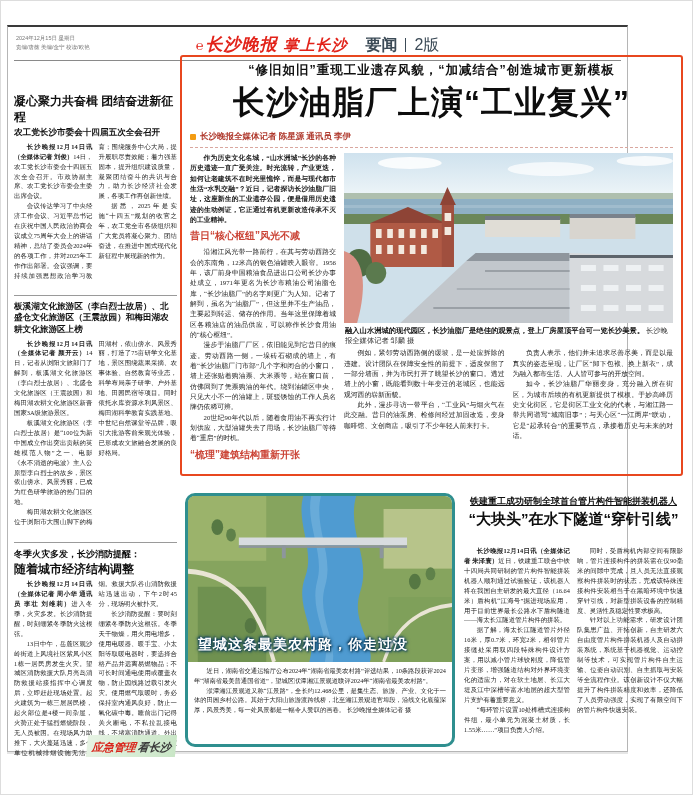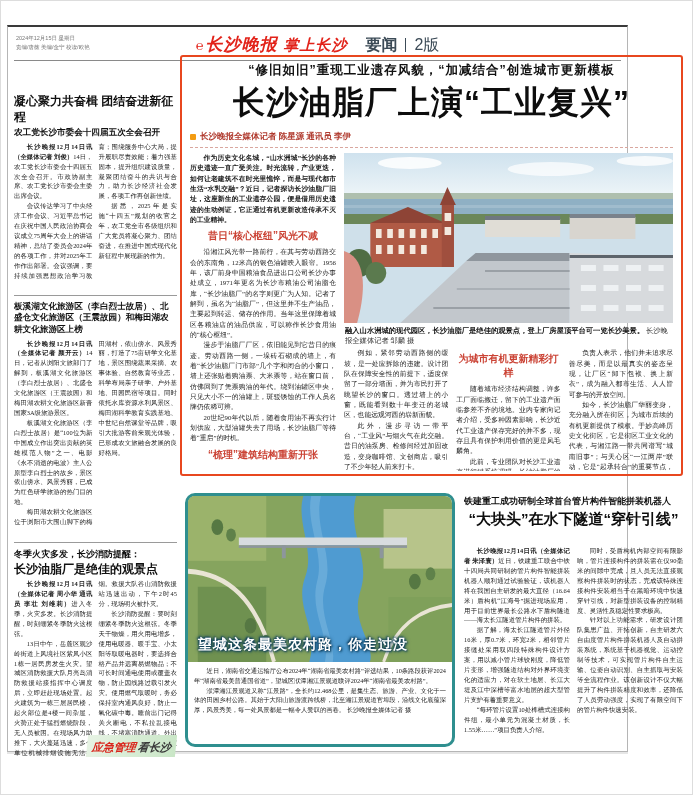--- a/index.html
+++ b/index.html
@@ -33,37 +33,37 @@
   
   .mainbox{position:absolute;left:172px;top:28px;width:503px;height:421px;border:2.5px solid #e8471f;border-radius:3px;box-sizing:border-box;padding:5px 8px;overflow:hidden;}
   .m-kicker{text-align:center;font:700 12.5px "Liberation Sans",sans-serif;color:#111;letter-spacing:1px;}
   .m-headline{text-align:center;font:900 32px "Liberation Sans",sans-serif;color:#0d0d0d;letter-spacing:1px;margin:2px 0 5px;}
   .m-byline{display:flex;align-items:center;gap:4px;font:700 8.5px "Liberation Serif",serif;color:#b03a2e;border-bottom:1px dashed #d9a79f;padding:1px 0 4px;}
   .byline-dot{width:6px;height:6px;background:#f39c12;border-radius:1px;flex:0 0 auto;}
   .m-content{display:flex;gap:8px;margin-top:5px;height:318px;overflow:hidden;}
   .m-col1{width:146px;flex:0 0 auto;overflow:hidden;}
   .m-text{font-size:6.8px;line-height:1.52;text-align:justify;color:#222;}
   .m-lead p{font-weight:700;}
-  .m-sub{color:#cb4335;font:700 10px "Liberation Sans",sans-serif;text-align:center;margin:4px 0;text-indent:0;}
+  .m-sub{color:#cb4335;font:700 10px "Liberation Sans",sans-serif;margin:4px 0;text-indent:0;}
   .m-right{flex:1;display:flex;flex-direction:column;min-width:0;}
   .m-photo{height:170px;position:relative;overflow:hidden;background:#cfe0ea;flex:0 0 auto;}
   .m-photo svg{display:block;width:100%;height:100%;}
   .m-caption{font:700 7.3px "Liberation Serif",serif;line-height:1.4;padding:3px 1px 2px;color:#111;}
   .m-caption .credit{font-weight:400;color:#333;}
   .m-cols{display:flex;gap:8px;flex:1;overflow:hidden;}
   .m-cols>div{flex:1;overflow:hidden;}
   
   .tealbox{position:absolute;left:177px;top:466px;width:270px;height:254px;border:3px solid #2f8f8f;border-radius:10px;box-sizing:border-box;overflow:hidden;background:#fff;}
   .t-photo{height:166px;position:relative;overflow:hidden;}
   .t-photo svg{display:block;width:100%;height:100%;}
   .t-overlay{position:absolute;left:10px;bottom:8px;color:#fff;font:900 14px "Liberation Sans",sans-serif;letter-spacing:1px;text-shadow:0 0 4px #0b3d5c,1px 1px 2px #0b3d5c,-1px -1px 2px #0b3d5c;}
   .t-caption{padding:4px 6px;font-size:6.3px;line-height:1.55;text-align:justify;color:#222;}
   
   .robot{position:absolute;left:456px;top:466px;width:219px;height:254px;overflow:hidden;}
-  .r-kicker{font:700 9px "Liberation Serif",serif;color:#111;margin-top:2px;}
+  .r-kicker{text-align:center;font:700 9px "Liberation Serif",serif;color:#111;margin-top:2px;text-decoration:underline;}
   .r-headline{text-align:center;font:900 15px "Liberation Sans",sans-serif;color:#0d0d0d;margin:2px 0 17px;}
   .r-body{column-count:2;column-gap:7px;column-fill:auto;height:205px;font-size:6.4px;line-height:1.55;text-align:justify;overflow:hidden;color:#222;}
   b.dl{font-weight:700;}
   
   .footer-cap{position:absolute;left:0;right:0;top:762px;text-align:center;color:#9a9a9a;font:400 15px "Liberation Serif",serif;letter-spacing:1px;}
 </style>
 </head>
 <body>
 
 <div class="frame">
@@ -94,21 +94,21 @@
         <div class="l-sub">板溪湖文化旅游区（李白烈士故居）、北盛仓文化旅游区（王震故园）和梅田湖农耕文化旅游区上榜</div>
         <div class="l-body">
           <p><b class="dl">长沙晚报12月14日讯（全媒体记者 颜开云）</b><span>14日，记者从浏阳文旅部门了解到，板溪湖文化旅游区（李白烈士故居）、北盛仓文化旅游区（王震故园）和梅田湖农耕文化旅游区新晋国家3A级旅游景区。</span></p>
           <p>板溪湖文化旅游区（李白烈士故居）是“100位为新中国成立作出突出贡献的英雄模范人物”之一、电影《永不消逝的电波》主人公原型李白烈士的故乡，景区依山傍水、风景秀丽，已成为红色研学旅游的热门目的地。</p>
           <p>梅田湖农耕文化旅游区位于浏阳市大围山脚下的梅田湖村，依山傍水、风景秀丽，打造了75亩研学文化基地，景区围绕蔬果采摘、农事体验、自然教育等业态，科学布局亲子研学、户外基地、田园民宿等项目。同时依托水库资源水利风景区、梅田湖科学教育实践基地、中世纪自然课堂等品牌，吸引大批游客前来观光体验，已形成农文旅融合发展的良好格局。</p>
         </div>
       </div>
       <hr class="rule">
       <div class="a3">
         <div class="l-kicker">冬季火灾多发，长沙消防提醒：</div>
-        <div class="l-head">长沙油脂厂是绝佳的观景点</div>
+        <div class="l-head">随着城市经济结构调整</div>
         <div class="l-body">
           <p><b class="dl">长沙晚报12月14日讯（全媒体记者 周小华 通讯员 李壮 刘维莉）</b><span>进入冬季，火灾多发。长沙消防提醒，时刻绷紧冬季防火这根弦。</span></p>
           <p>13日中午，岳麓区观沙岭街道上风境社区紫凤小区1栋一居民房发生火灾。望城区消防救援大队月亮岛消防救援站接指挥中心调度后，立即赶赴现场处置。起火建筑为一栋三层居民楼，起火部位是4楼一间杂屋，火势正处于猛烈燃烧阶段，无人员被困。在现场风力助推下，大火蔓延迅速，多个单位机械排烟设施无法排烟。救援大队谷山消防救援站迅速出动，下午2时45分，现场明火被扑灭。</p>
           <p>长沙消防提醒：要时刻绷紧冬季防火这根弦。冬季天干物燥，用火用电增多，使用电暖器、暖手宝、小太阳等取暖电器时，要选择合格产品并远离易燃物品；不可长时间通电使用或覆盖衣物，防止因线路过载引发火灾。使用燃气取暖时，务必保持室内通风良好，防止一氧化碳中毒。睡前出门记得关火断电，不私拉乱接电线，不堵塞消防通道。外出要关闭电源，手机、充电宝等充电完成后及时拔掉插头。</p>
         </div>
         <div class="fire-logo">
           <span class="red">应急管理</span><span class="dark">看长沙</span>
         </div>
       </div>
     </div>
@@ -201,25 +201,20 @@
             <span>融入山水洲城的现代园区，长沙油脂厂是绝佳的观景点，登上厂房屋顶平台可一览长沙美景。</span>
             <span class="credit">长沙晚报全媒体记者 邹麟 摄</span>
           </div>
           <div class="m-cols">
             <div class="m-text">
               <p>例如，紧邻劳动西路侧的缓坡，是一处应拆除的违建。设计团队在保障安全性的前提下，适度保留了一部分墙面，并为市民打开了眺望长沙的窗口。透过墙上的小窗，既能看到数十年变迁的老城区，也能远观河西的崭新面貌。</p>
               <p>此外，漫步寻访一带平台，“工业风”与烟火气在此交融。昔日的油泵房、检修间经过加固改造，变身咖啡馆、文创商店，吸引了不少年轻人前来打卡。</p>
 
             </div>
             <div class="m-text">
-              <div class="m-sub">为城市有机更新精彩打样</div>
-              <p>随着城市经济结构调整，许多工厂面临搬迁，留下的工业遗产面临参差不齐的境地。业内专家向记者介绍，受多种因素影响，长沙近代工业遗产保存完好的并不多，现存且具有保护利用价值的更是凤毛麟角。</p>
-              <p>此前，专业团队对长沙工业遗存进行过系统调研，长沙油脂厂的改造实践，为同类项目提供了可借鉴的样本：尊重场地原有肌理，最大限度保留建筑结构，再通过“绣花”功夫织补功能，让旧厂房与新生活相互成就。</p>
-            </div>
-            <div class="m-text">
               <p>负责人表示，他们并未追求尽善尽美，而是以最真实的姿态呈现，让厂区“卸下包袱、换上新衣”，成为融入都市生活、人人皆可参与的开放空间。</p>
               <p>如今，长沙油脂厂华丽变身，充分融入所在街区，为城市后续的有机更新提供了模板。于妙高峰历史文化街区，它是街区工业文化的代表，与湘江路一带共同谱写“城南旧事”；与天心区“一江两岸”联动，它是“起承转合”的重要节点，承接着历史与未来的对话。</p>
             </div>
           </div>
         </div>
       </div>
     </div>
 
     <div class="tealbox">
       <div class="t-photo">

